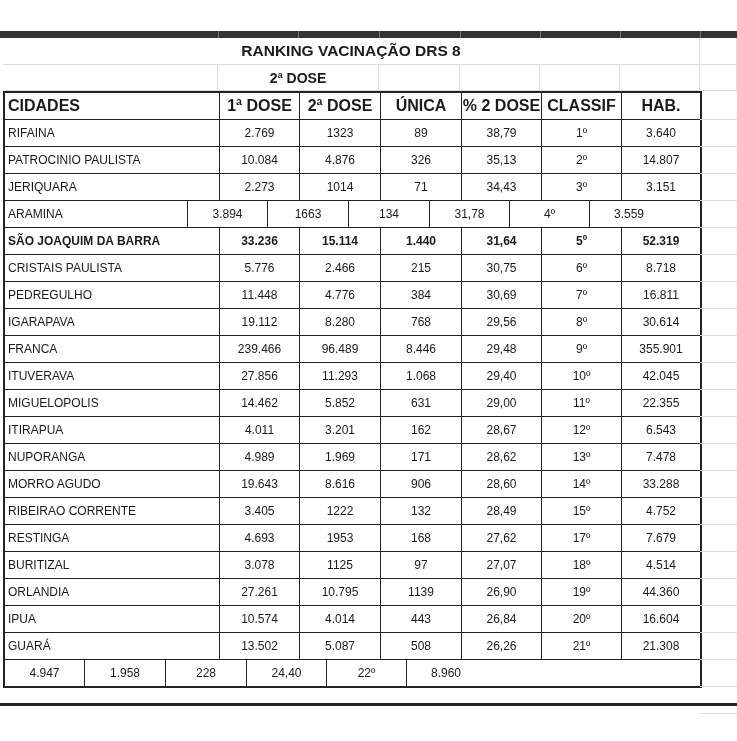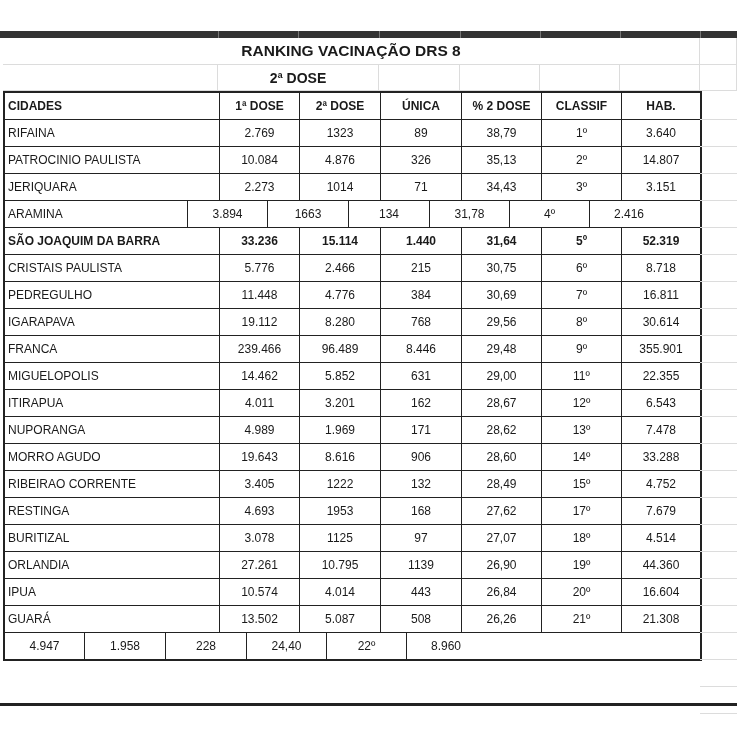--- a/index.html
+++ b/index.html
@@ -14,21 +14,21 @@
           font-size: 12px; white-space: nowrap; }
   .cell.city { justify-content: flex-start; padding-left: 3px; }
   .light { border-right: 1px solid #dcdcdc; border-bottom: 1px solid #dcdcdc; }
   .title-row .cell { font-weight: bold; font-size: 15.5px; }
   .sub-row .cell { font-weight: bold; font-size: 14px; }
   .tbl { position: absolute; left: 0; top: 53px; border: 2px solid #222; }
   .tbl .row { position: relative; height: 26px; border-bottom: 1px solid #222; }
   .tbl .row:last-child { border-bottom: none; }
   .tbl .cell { border-right: 1px solid #222; height: 100%; }
   .tbl .cell:last-child { border-right: none; }
-  .hdr .cell { font-weight: bold; font-size: 12px; }
+  .hdr .cell { font-weight: bold; font-size: 16px; }
   .bold .cell { font-weight: bold; }
   .extra { position: absolute; left: 700px; width: 37px; border-bottom: 1px solid #dcdcdc; }
   .bottom-line { position: absolute; left: 0; top: 703px; width: 737px; height: 3px; background: #222; }
 </style>
 </head>
 <body>
 
 <div class="sheet">
   <div class="topbar">
     <div class="tick" style="left:218px"></div>
@@ -95,21 +95,21 @@
     <div class="cell" style="width:80px">3º</div>
     <div class="cell" style="width:78px">3.151</div>
   </div>
           <div class="row">
     <div class="cell city" style="width:183px">ARAMINA</div>
     <div class="cell" style="width:80px">3.894</div>
     <div class="cell" style="width:81px">1663</div>
     <div class="cell" style="width:81px">134</div>
     <div class="cell" style="width:80px">31,78</div>
     <div class="cell" style="width:80px">4º</div>
-    <div class="cell" style="width:78px">2.416</div>
+    <div class="cell" style="width:78px">3.559</div>
   </div>
           <div class="row bold">
     <div class="cell city" style="width:215px">SÃO JOAQUIM DA BARRA</div>
     <div class="cell" style="width:80px">33.236</div>
     <div class="cell" style="width:81px">15.114</div>
     <div class="cell" style="width:81px">1.440</div>
     <div class="cell" style="width:80px">31,64</div>
     <div class="cell" style="width:80px">5º</div>
     <div class="cell" style="width:78px">52.319</div>
   </div>
@@ -141,20 +141,29 @@
     <div class="cell" style="width:78px">30.614</div>
   </div>
           <div class="row">
     <div class="cell city" style="width:215px">FRANCA</div>
     <div class="cell" style="width:80px">239.466</div>
     <div class="cell" style="width:81px">96.489</div>
     <div class="cell" style="width:81px">8.446</div>
     <div class="cell" style="width:80px">29,48</div>
     <div class="cell" style="width:80px">9º</div>
     <div class="cell" style="width:78px">355.901</div>
+  </div>
+          <div class="row">
+    <div class="cell city" style="width:215px">ITUVERAVA</div>
+    <div class="cell" style="width:80px">27.856</div>
+    <div class="cell" style="width:81px">11.293</div>
+    <div class="cell" style="width:81px">1.068</div>
+    <div class="cell" style="width:80px">29,40</div>
+    <div class="cell" style="width:80px">10º</div>
+    <div class="cell" style="width:78px">42.045</div>
   </div>
           <div class="row">
     <div class="cell city" style="width:215px">MIGUELOPOLIS</div>
     <div class="cell" style="width:80px">14.462</div>
     <div class="cell" style="width:81px">5.852</div>
     <div class="cell" style="width:81px">631</div>
     <div class="cell" style="width:80px">29,00</div>
     <div class="cell" style="width:80px">11º</div>
     <div class="cell" style="width:78px">22.355</div>
   </div>

